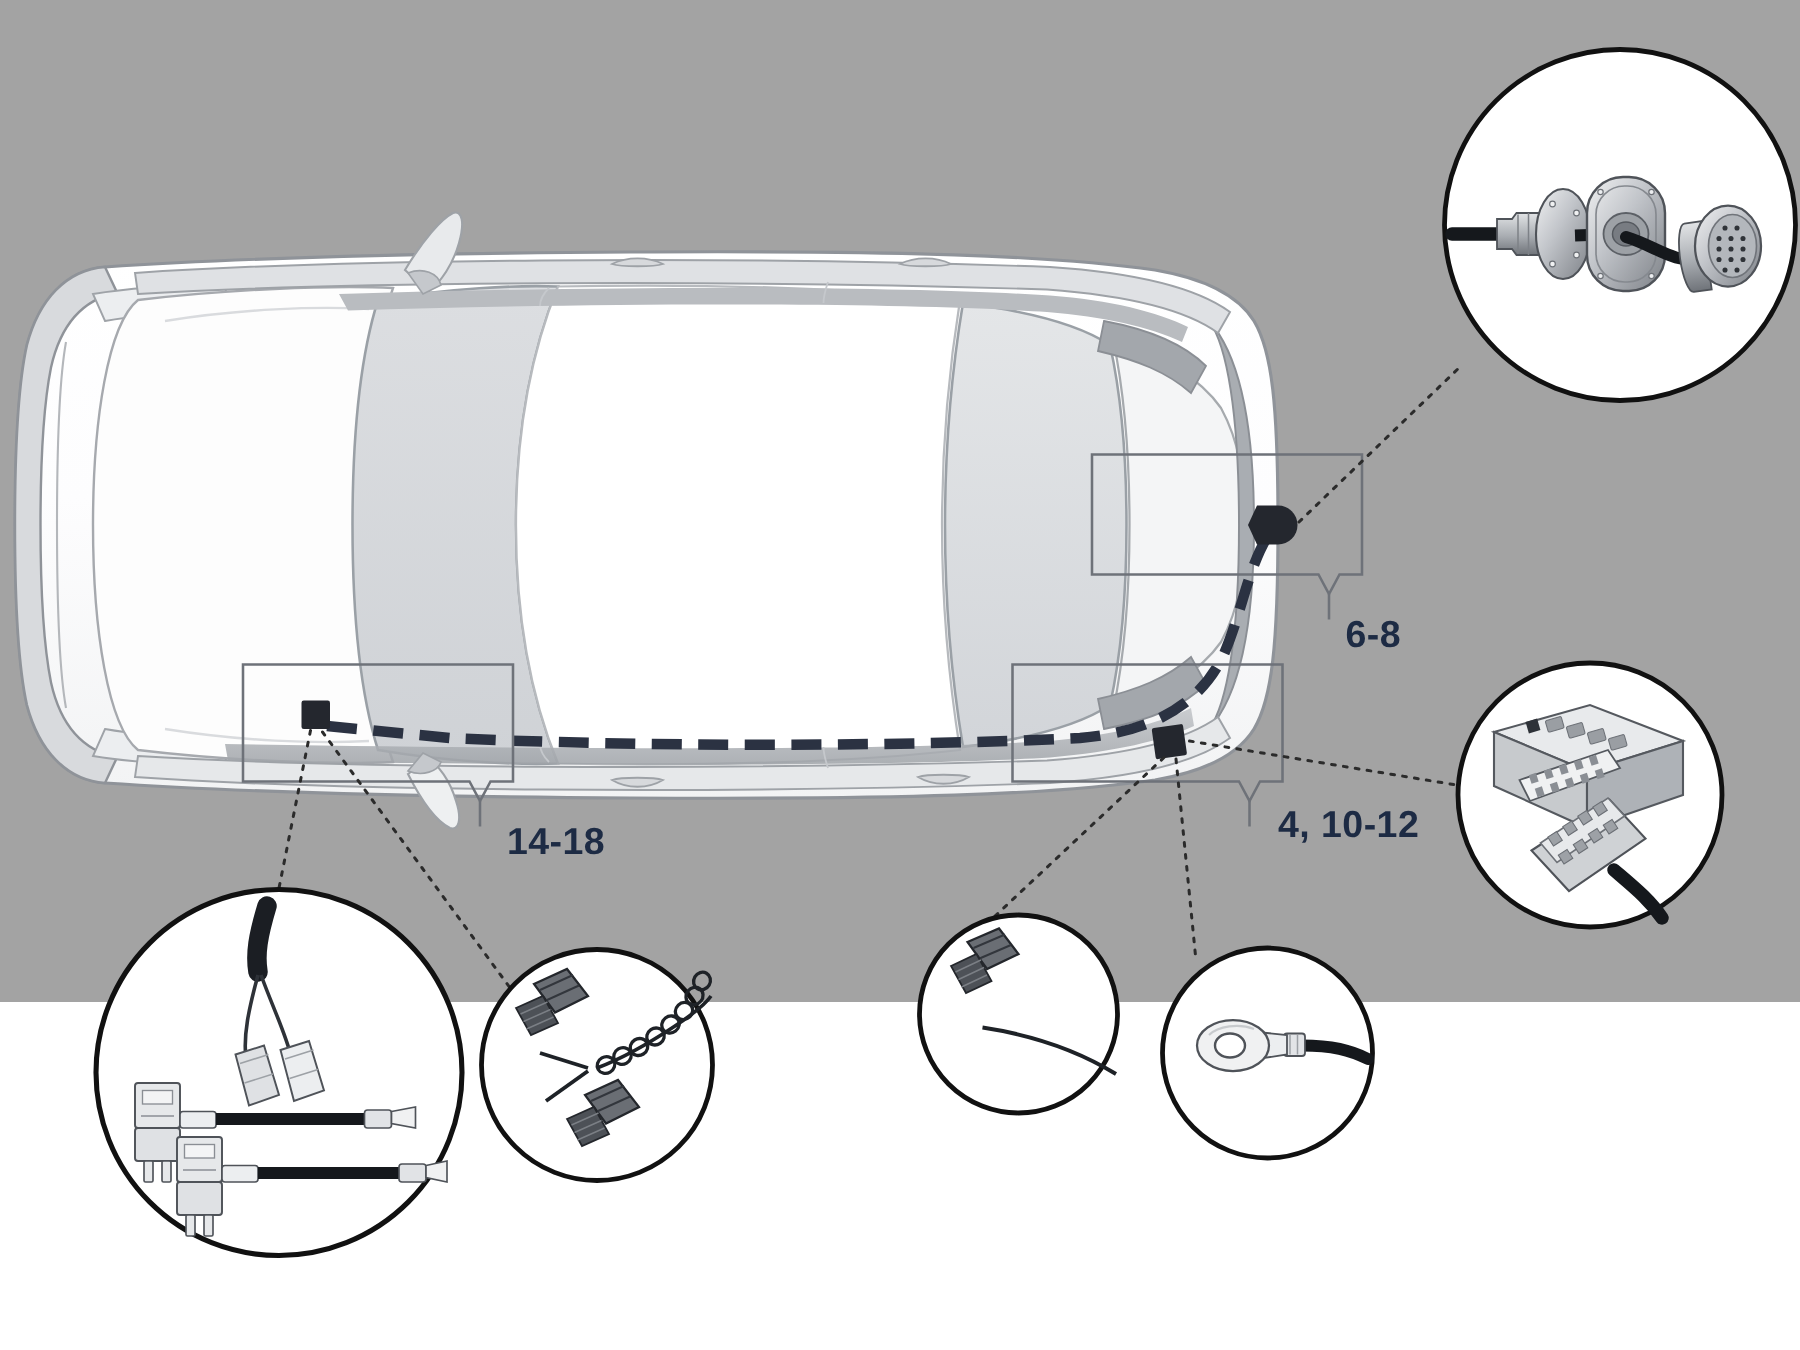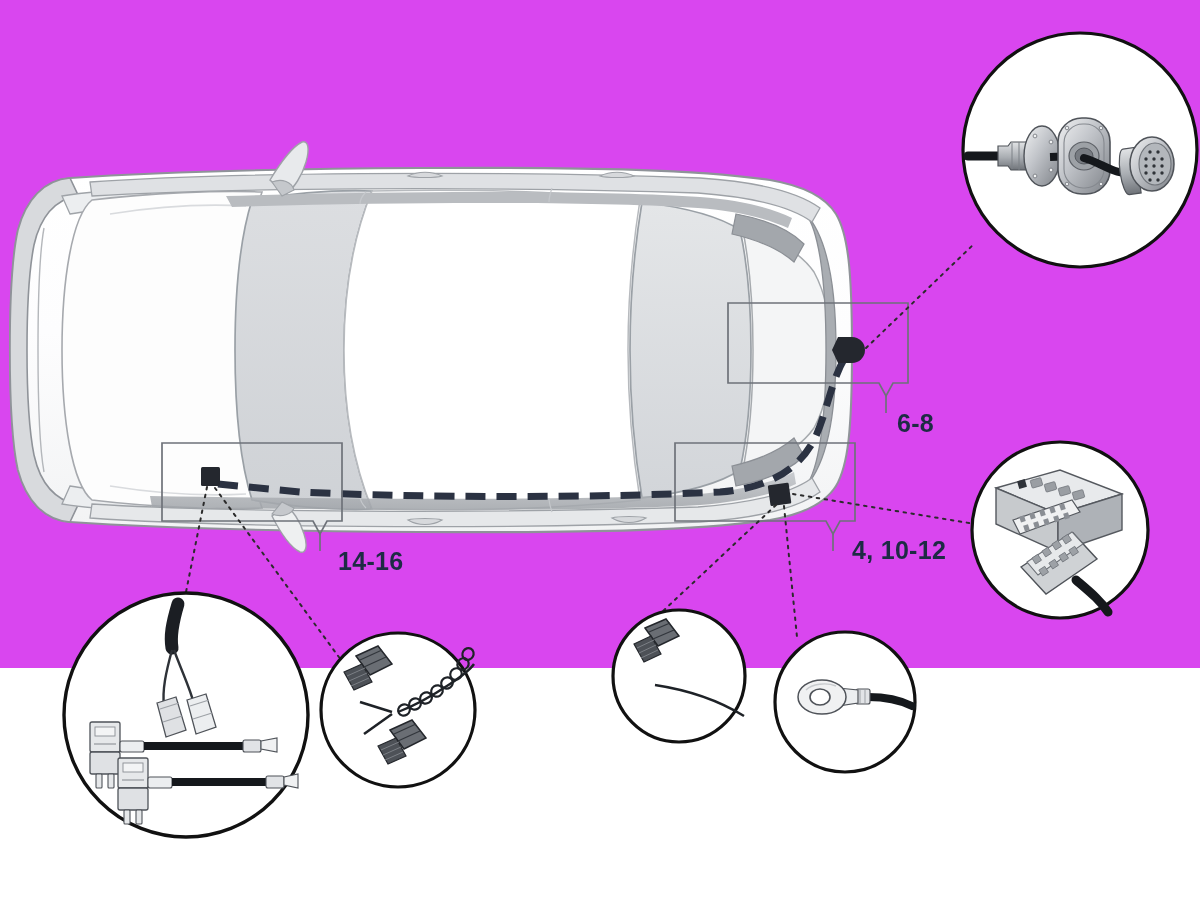--- a/index.html
+++ b/index.html
@@ -1,18 +1,18 @@
 <!DOCTYPE html>
 <html><head>
 <meta charset="utf-8">
 <style>
   html,body{margin:0;padding:0;background:#ffffff;}
   body{width:1200px;height:900px;overflow:hidden;
        font-family:"Liberation Sans",sans-serif;}
-  #stage{position:relative;width:1200px;height:668px;background:#d946ef;}
+  #stage{position:relative;width:1200px;height:668px;background:#a3a3a3;}
   #scene{position:absolute;inset:0;}
   .lbl{position:absolute;font-family:"Liberation Sans",sans-serif;
        font-weight:bold;font-size:25px;color:#1d2b44;letter-spacing:.3px;
        white-space:nowrap;}
 </style>
 </head>
 <body>
 
 <div id="stage">
 
@@ -388,16 +388,16 @@
         <path d="M860,690 v13 M865,690 v13" stroke="#9da1a6" stroke-width="1"></path>
         <path d="M838,688 L858,690 L858,703 L838,706 Z" fill="#eceef0" stroke="#4f5359" stroke-width="1.2"></path>
         <ellipse cx="822" cy="697" rx="24" ry="17" fill="#f0f1f2" stroke="#4f5359" stroke-width="1.5"></ellipse>
         <ellipse cx="820" cy="697" rx="10" ry="8" fill="#ffffff" stroke="#4f5359" stroke-width="1.6"></ellipse>
         <path d="M806,690 C812,684 826,682 836,686" fill="none" stroke="#c7cacd" stroke-width="1.4"></path>
       </g>
     </g>
   </svg>
 
   <div class="lbl" style="left:897px;top:409px;">6-8</div>
-  <div class="lbl" style="left:338px;top:547px;">14-16</div>
+  <div class="lbl" style="left:338px;top:547px;">14-18</div>
   <div class="lbl" style="left:852px;top:536px;">4, 10-12</div>
 
 </div>
 
 </body></html>

